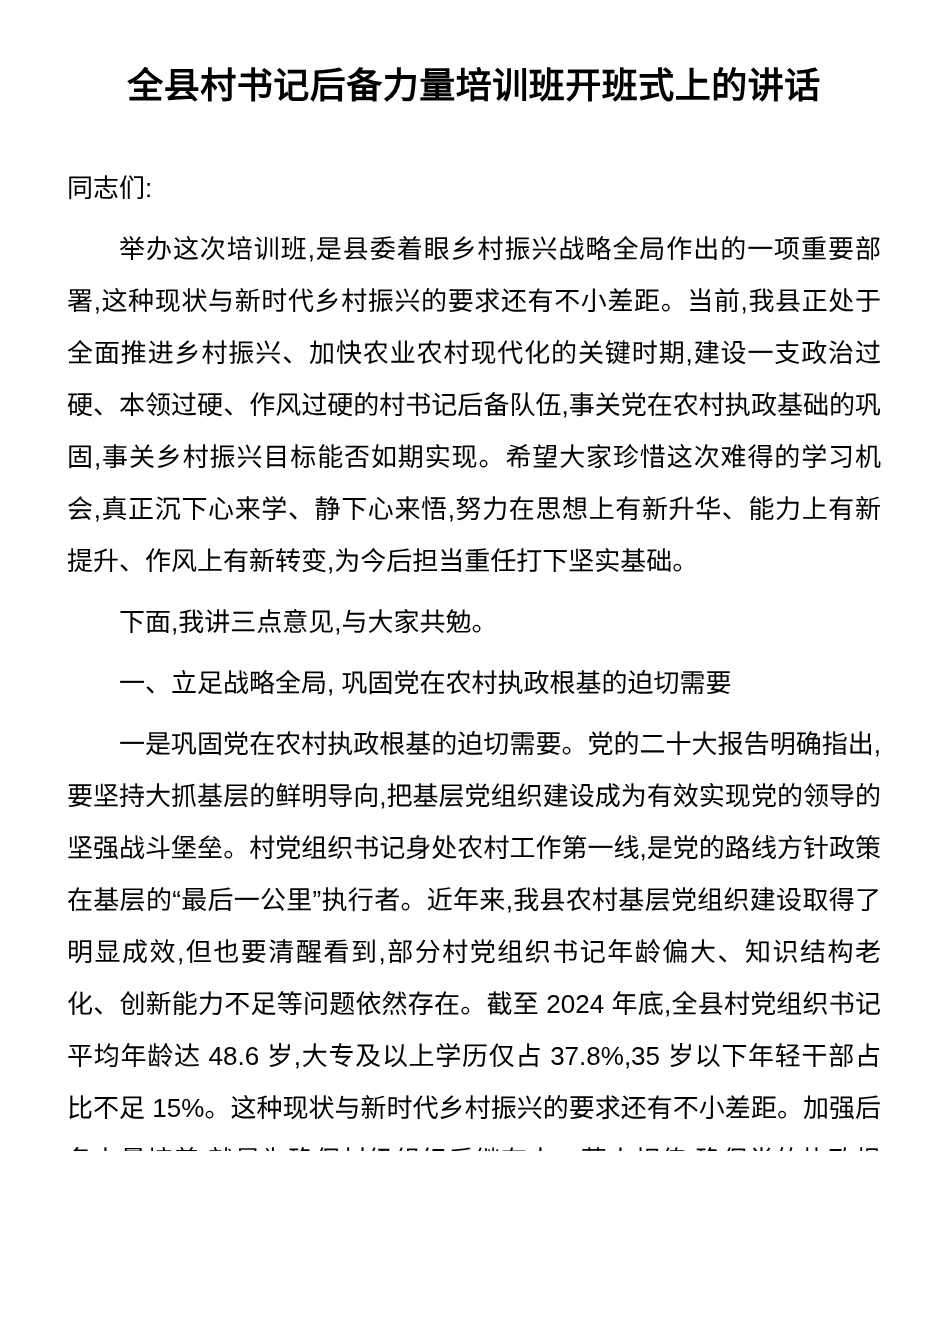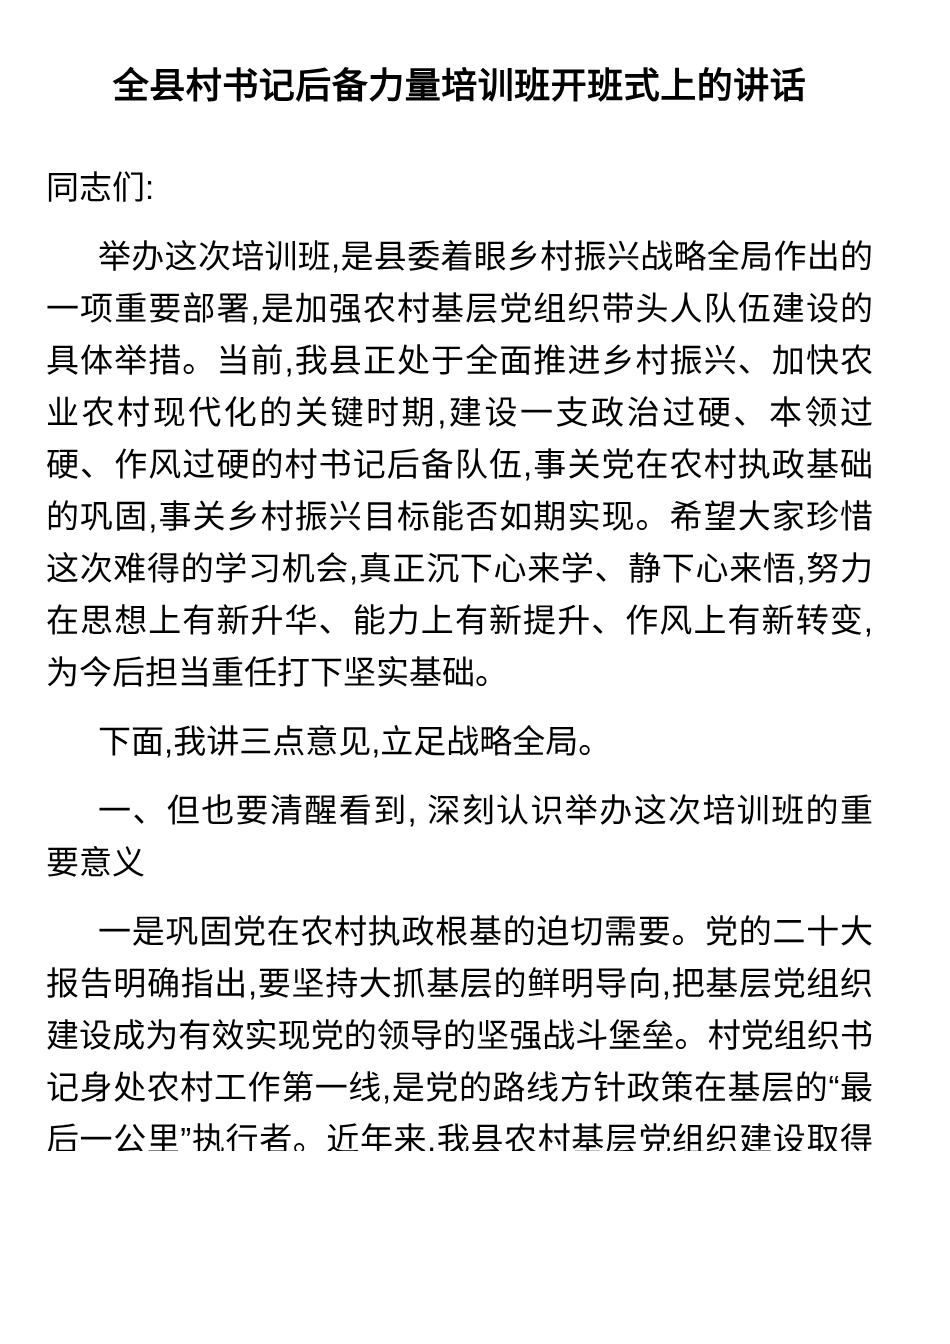--- a/index.html
+++ b/index.html
@@ -6,36 +6,36 @@
     margin: 0;
     padding: 0;
     background: #ffffff;
   }
   .page {
     width: 950px;
     height: 1151px;
     box-sizing: border-box;
     background: #ffffff;
     color: #000000;
-    padding: 0 60px 0 29px;
+    padding: 0 60px 0 58px;
     overflow: hidden;
     font-family: "Liberation Sans", "DejaVu Sans", sans-serif;
   }
   .doc-title {
     margin: 0;
     padding-top: 64px;
     font-size: 36px;
     line-height: 44px;
     font-weight: 700;
     text-align: center;
     letter-spacing: 0.5px;
   }
   .body-text p {
-    margin: 17px;
-    font-size: 33px;
+    margin: 9px;
+    font-size: 26px;
     line-height: 52px;
     text-align: justify;
     word-break: break-all;
   }
   .salutation {
     margin-top: 54px !important;
     text-align: left !important;
   }
   .indent {
     text-indent: 52px;
@@ -47,21 +47,21 @@
 </head>
 <body>
 
 <div class="page">
   <h1 class="doc-title">全县村书记后备力量培训班开班式上的讲话</h1>
 
   <div class="body-text">
     <p class="salutation">同志们:</p>
 
 
-    <p class="indent">举办这次培训班,是县委着眼乡村振兴战略全局作出的一项重要部署,是加强农村基层党组织带头人队伍建设的具体举措。当前,我县正处于全面推进乡村振兴、加快农业农村现代化的关键时期,建设一支政治过硬、本领过硬、作风过硬的村书记后备队伍,事关党在农村执政基础的巩固,事关乡村振兴目标能否如期实现。希望大家珍惜这次难得的学习机会,真正沉下心来学、静下心来悟,努力在思想上有新升华、能力上有新提升、作风上有新转变,为今后担当重任打下坚实基础。</p>
+    <p class="indent">举办这次培训班,是县委着眼乡村振兴战略全局作出的一项重要部署,这种现状与新时代乡村振兴的要求还有不小差距。当前,我县正处于全面推进乡村振兴、加快农业农村现代化的关键时期,建设一支政治过硬、本领过硬、作风过硬的村书记后备队伍,事关党在农村执政基础的巩固,事关乡村振兴目标能否如期实现。希望大家珍惜这次难得的学习机会,真正沉下心来学、静下心来悟,努力在思想上有新升华、能力上有新提升、作风上有新转变,为今后担当重任打下坚实基础。</p>
 
-    <p class="indent">下面,我讲三点意见,立足战略全局。</p>
+    <p class="indent">下面,我讲三点意见,与大家共勉。</p>
 
-    <p class="indent">一、但也要清醒看到, 深刻认识举办这次培训班的重要意义</p>
+    <p class="indent">一、立足战略全局, 巩固党在农村执政根基的迫切需要</p>
 
     <p class="indent"><span class="lead-bold">一是</span><span>巩固党在农村执政根基的迫切需要。党的二十大报告明确指出,要坚持大抓基层的鲜明导向,把基层党组织建设成为有效实现党的领导的坚强战斗堡垒。村党组织书记身处农村工作第一线,是党的路线方针政策在基层的“最后一公里”执行者。近年来,我县农村基层党组织建设取得了明显成效,但也要清醒看到,部分村党组织书记年龄偏大、知识结构老化、创新能力不足等问题依然存在。截至 2024 年底,全县村党组织书记平均年龄达 48.6 岁,大专及以上学历仅占 37.8%,35 岁以下年轻干部占比不足 15%。这种现状与新时代乡村振兴的要求还有不小差距。加强后备力量培养,就是为确保村级组织后继有人、薪火相传,确保党的执政根基坚如磐石。</span></p>
   </div>
 </div>
 
 </body></html>

